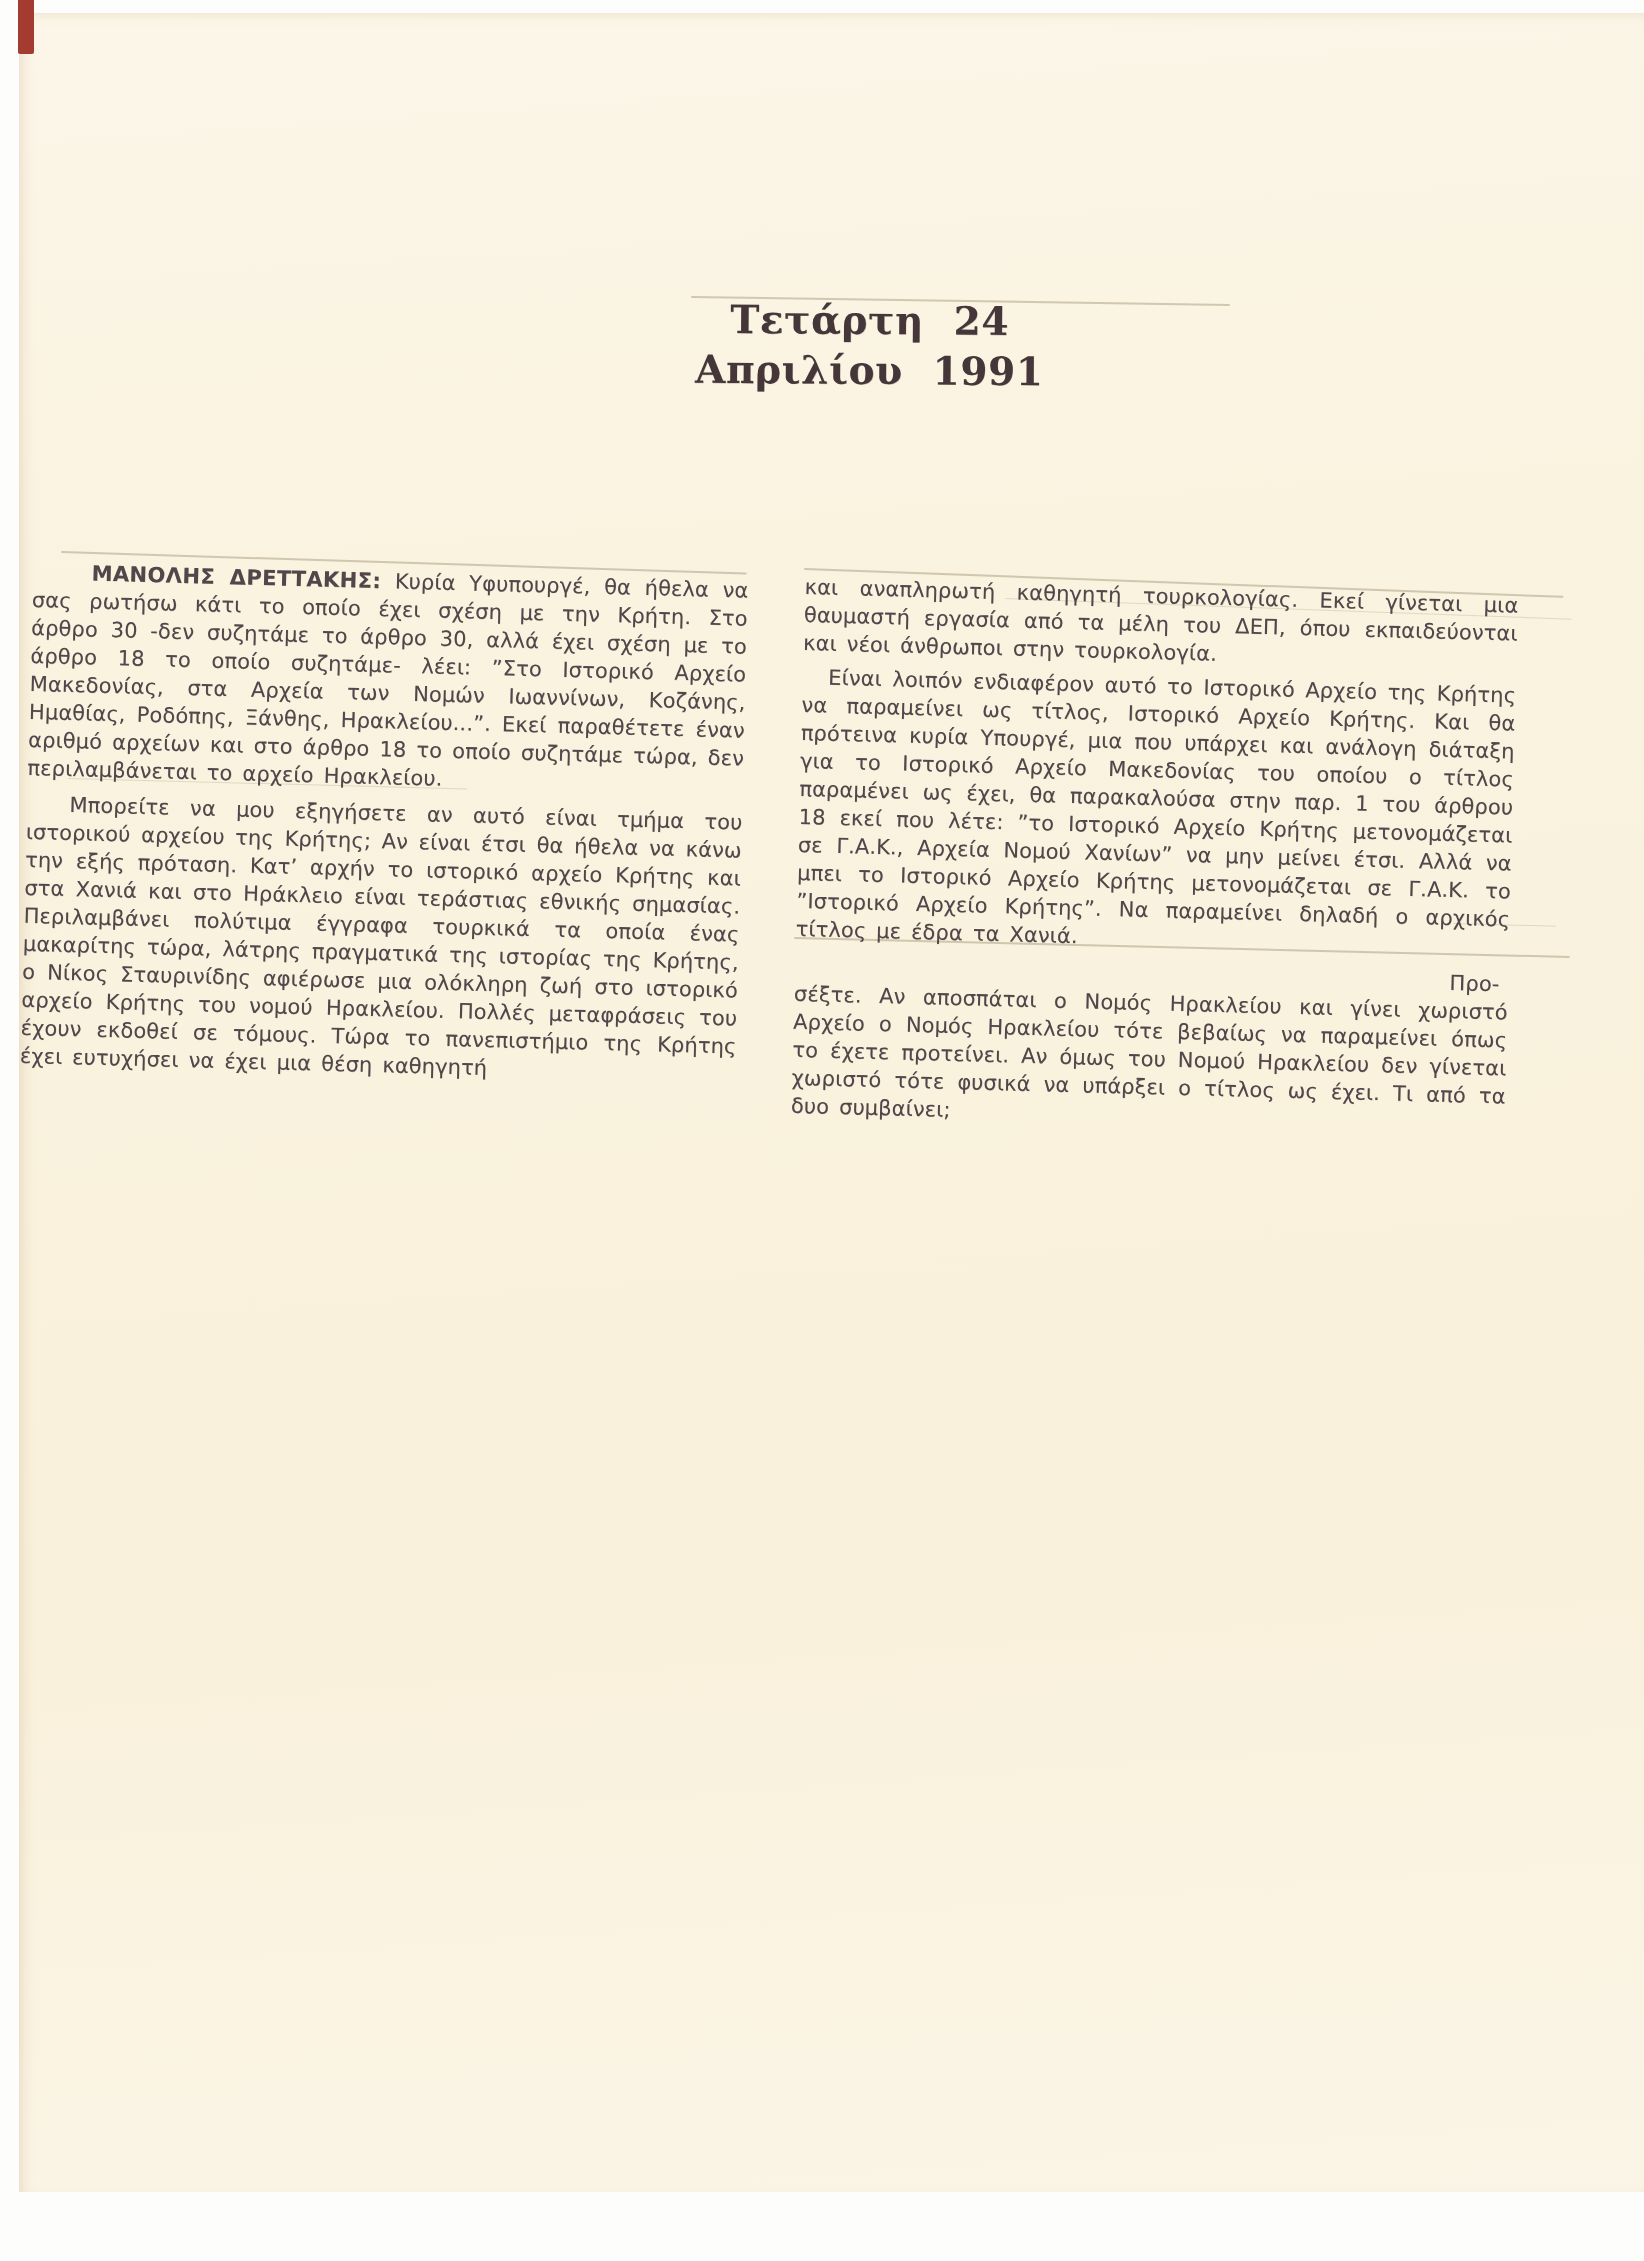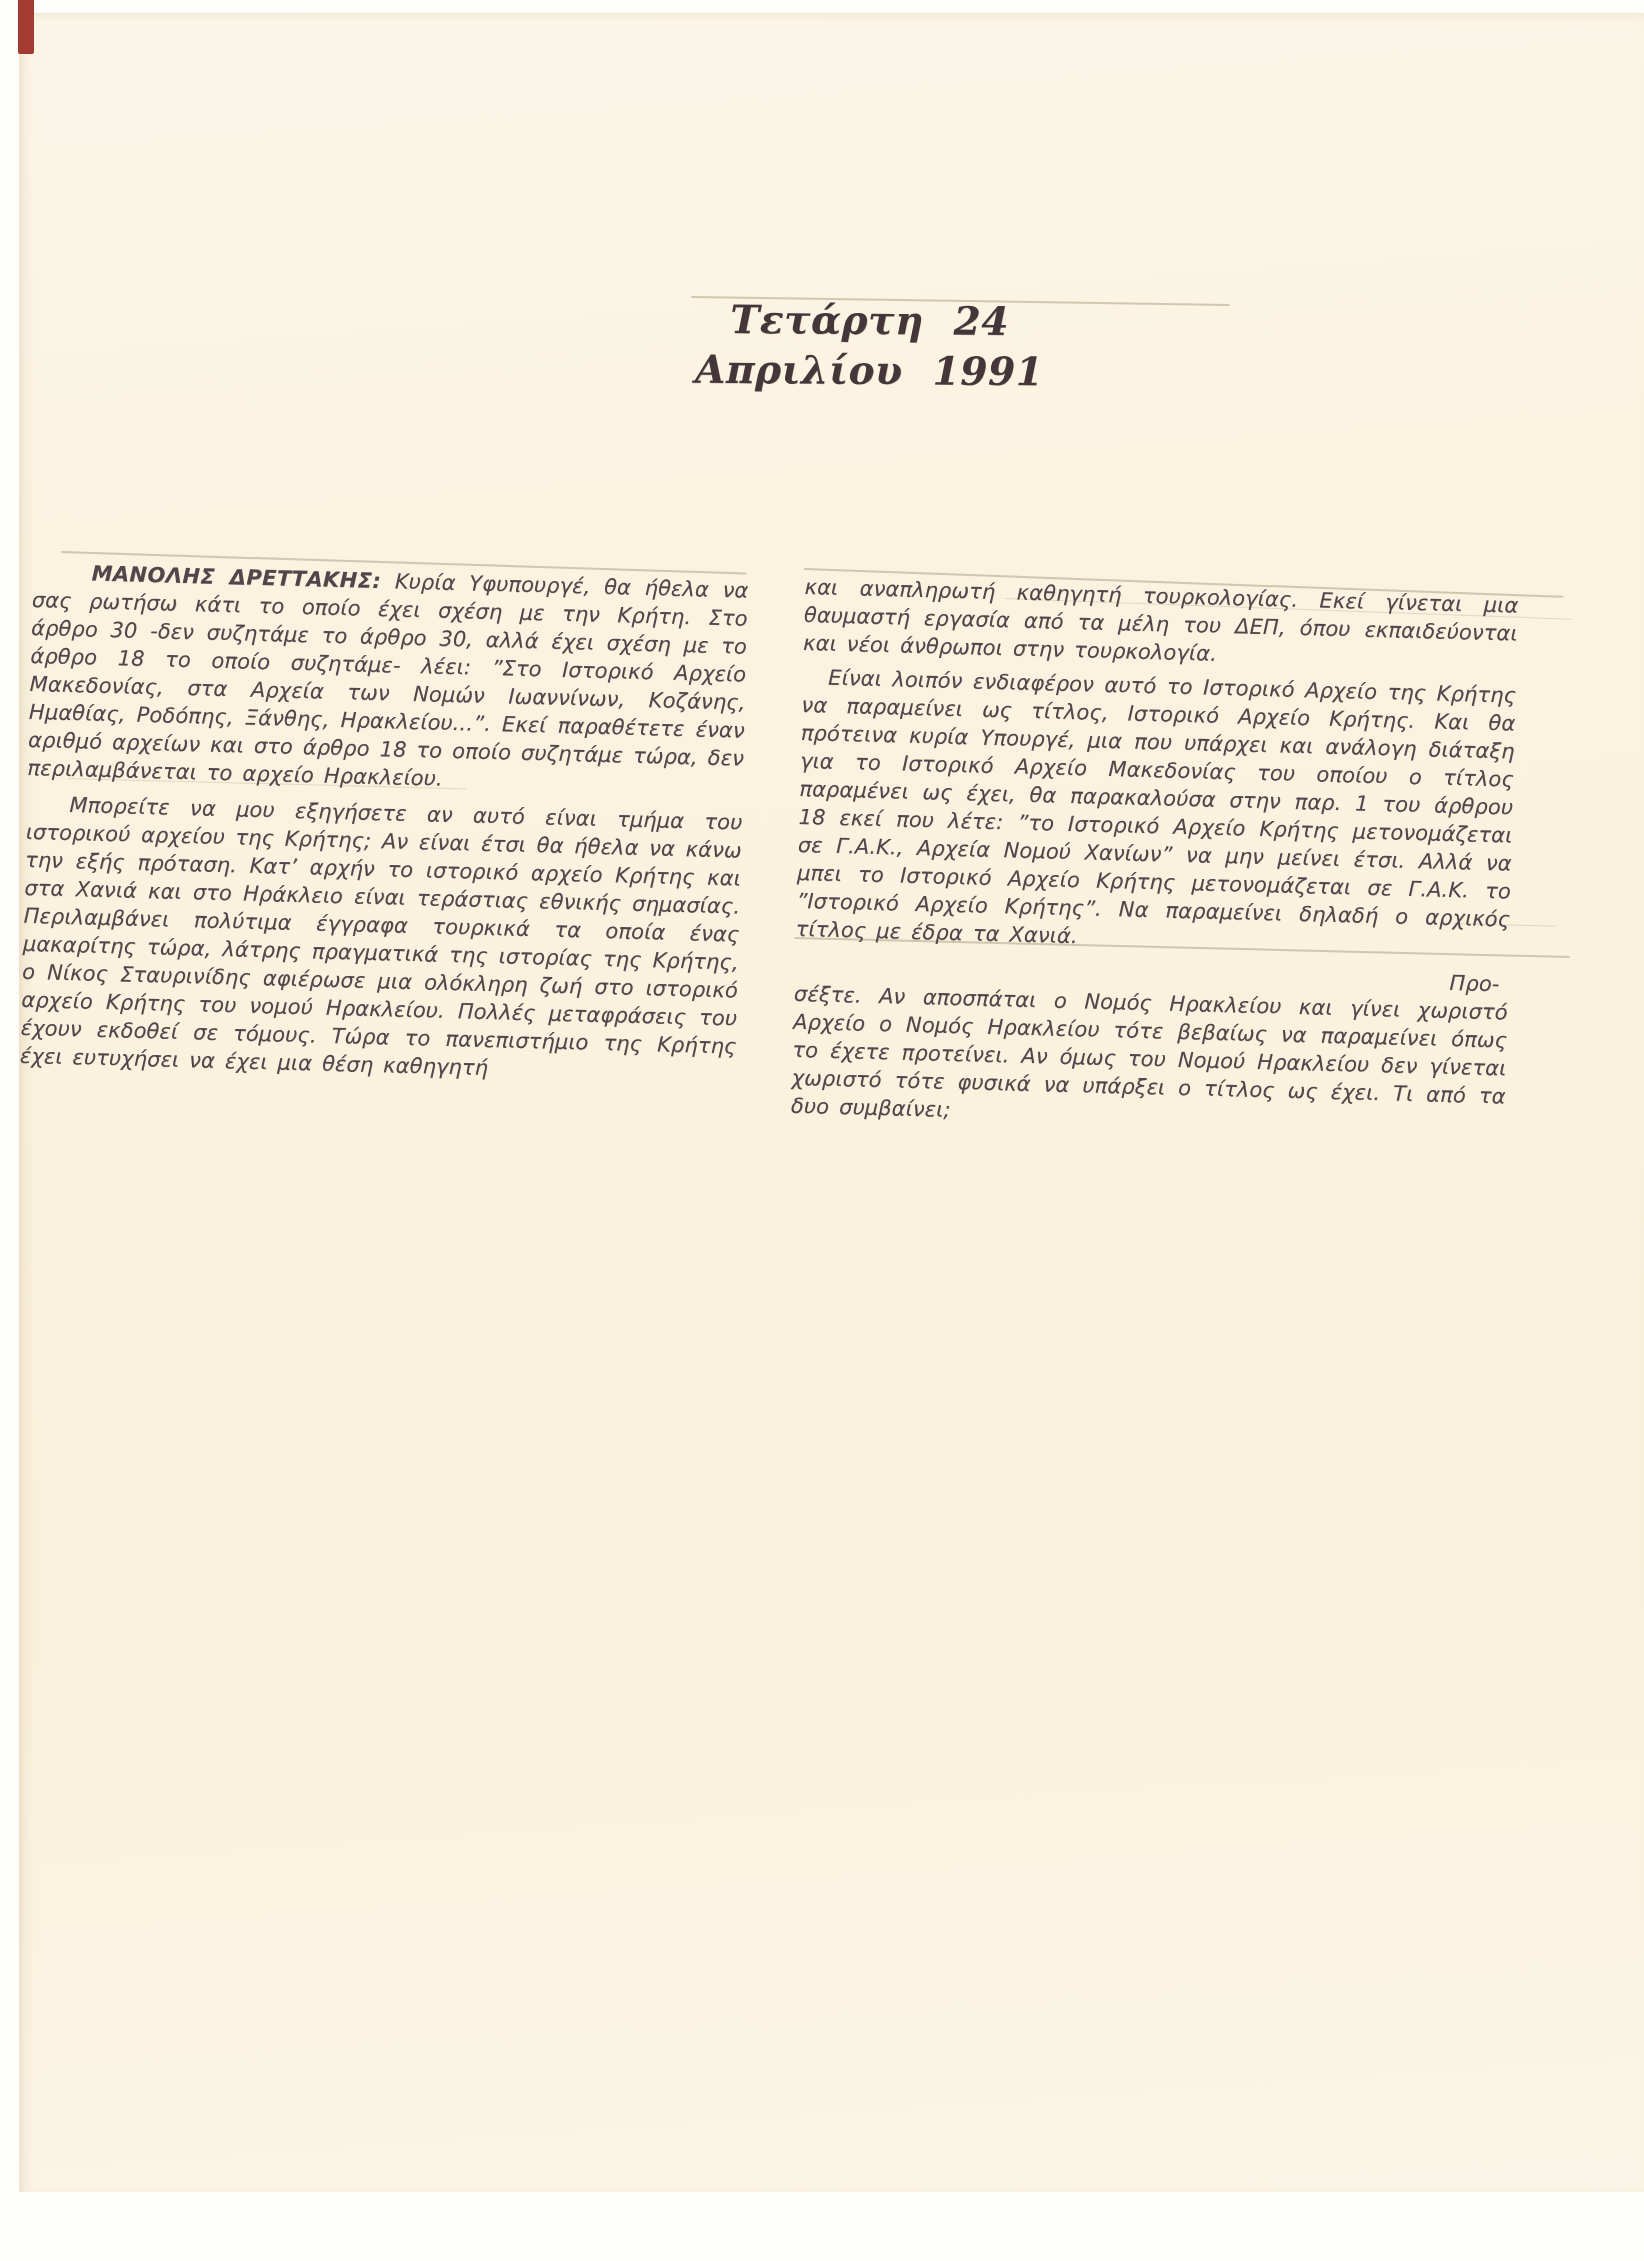--- a/index.html
+++ b/index.html
@@ -2,21 +2,21 @@
 <html lang="el" style="font-size:10.3px"><head>
 <meta charset="utf-8">
 <style>
   html,body{margin:0;padding:0;}
   body{
     width:1644px;height:2261px;
     background:#fdfdfb;
     font-family:"DejaVu Sans","Liberation Sans",sans-serif;
     overflow:hidden;position:relative;
   }
-  .page{position:absolute;inset:0;font-style:italic;}
+  .page{position:absolute;inset:0;}
   .paper{
     position:absolute;left:19.3px;top:13px;width:1625px;height:2179px;
     background:linear-gradient(176deg,#fcf6e9 0%,#faf3e0 25%,#f9f1db 70%,#fbf5e7 100%);
     box-shadow:inset 10.3px 0 15.5px -10.3px rgba(205,170,135,.45),
                inset 0 9px 13px -9px rgba(215,195,150,.35);
   }
   .red-mark{
     position:absolute;left:18px;top:0;width:15.5px;height:54px;
     background:#a33b31;border-radius:0 0 1.9px 1.9px;
   }

